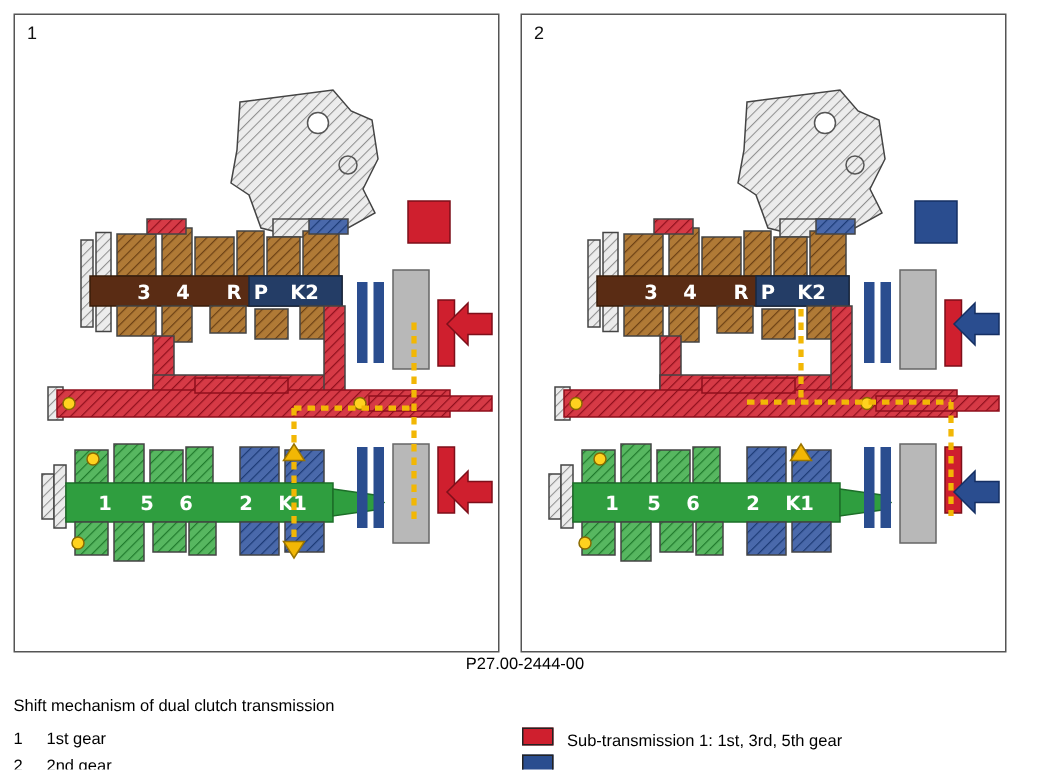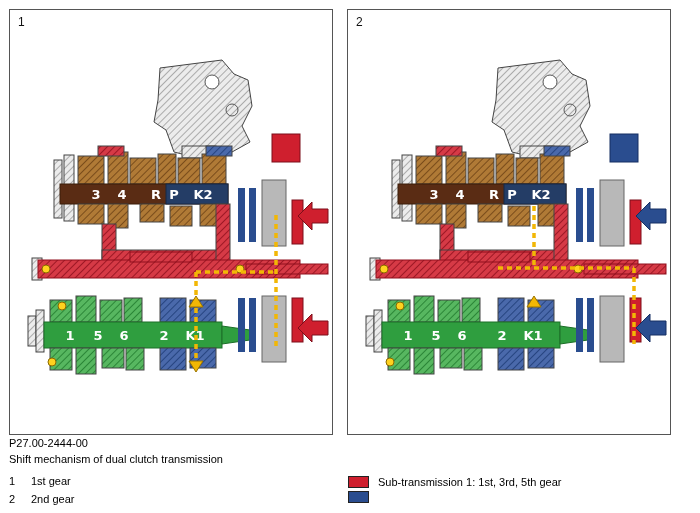--- a/index.html
+++ b/index.html
@@ -18,28 +18,28 @@
   .p1 .indicator{fill:#cf1f2e;stroke:#7d0f1a;}
   .p2 .indicator{fill:#2a4d8f;stroke:#152f63;}
   .p1 .accent-arrow{fill:#cf1f2e;stroke:#7d0f1a;stroke-width:1;}
   .p2 .accent-arrow{fill:#2a4d8f;stroke:#152f63;stroke-width:1;}
   .p1 .flow-p2{display:none;}
   .p2 .flow-p1{display:none;}
   .flow-line{fill:none;stroke:#f2b705;stroke-width:3.5;stroke-dasharray:5,4;}
   .flow-arrow{fill:#f2b705;stroke:#9a7400;stroke-width:1;}
 
   .footer{position:absolute;left:9px;right:9px;top:437px;}
-  .doc-number{text-align:left;font-size:11px;margin:0 0 4px 0;}
+  .doc-number{text-align:center;font-size:11px;margin:0 0 16px 0;}
   .footer-cols{display:flex;}
   .footer-left{width:339px;}
   .caption{font-size:11px;margin-bottom:7px;}
   .key-row{font-size:11px;line-height:18px;display:flex;}
   .key-num{width:22px;}
   .footer-right{padding-top:20px;}
-  .legend-row{font-size:11px;line-height:18px;display:flex;align-items:center;}
+  .legend-row{font-size:11px;line-height:18px;display:flex;align-items:flex-start;}
   .swatch{display:inline-block;width:19px;height:10px;border:1px solid #222;margin-right:9px;}
   .swatch.red{background:#cf1f2e;}
   .swatch.blue{background:#2a4d8f;}
 </style>
 </head>
 <body>
 
 <div class="page">
 
   <div class="figure-row">

